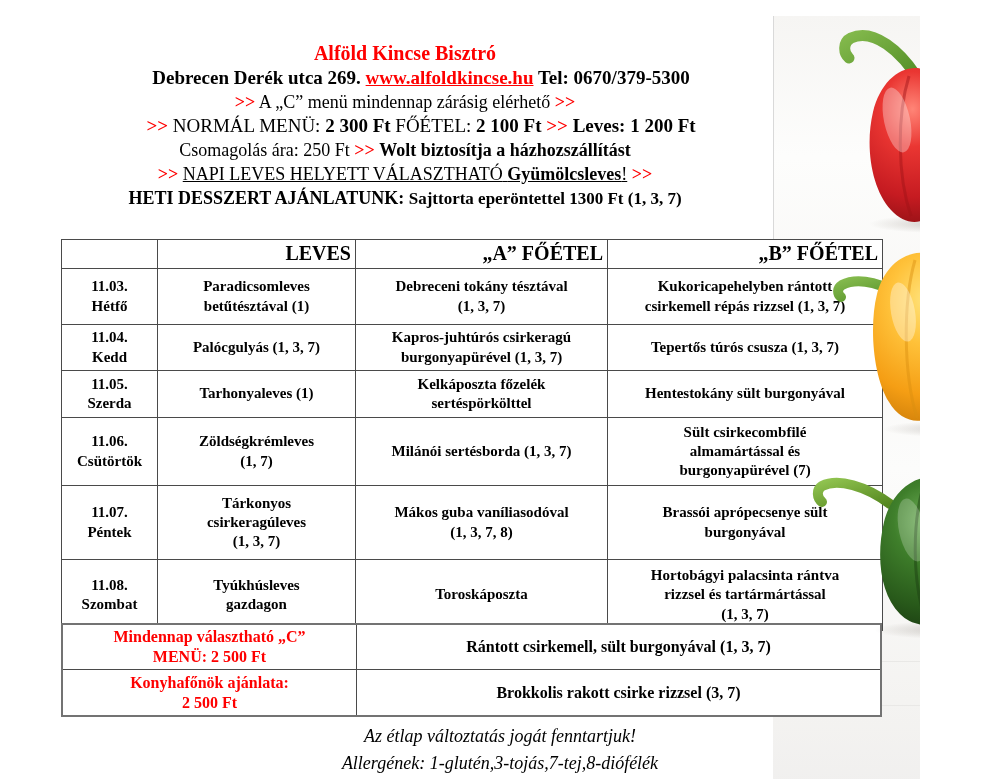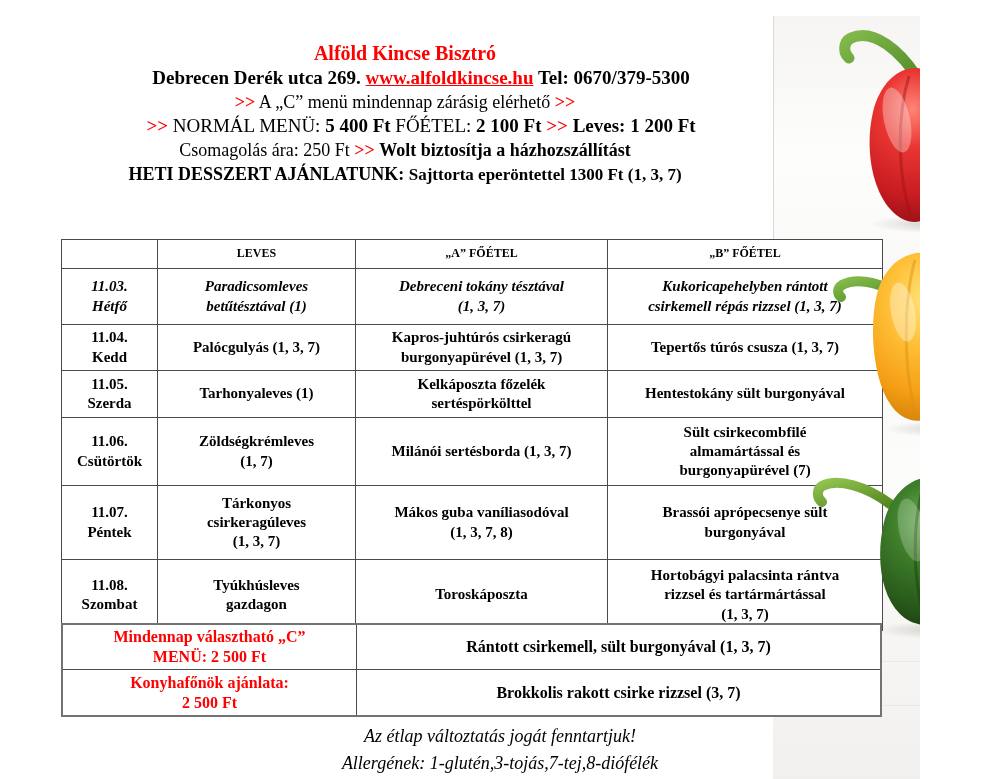--- a/index.html
+++ b/index.html
@@ -30,22 +30,22 @@
   
   table.menu{
     position:absolute;left:61px;top:223px;width:821px;z-index:1;
     border-collapse:collapse;table-layout:fixed;background:#fff;
   }
   table.menu th,table.menu td{
     border:1px solid #4a4a4a;text-align:center;vertical-align:middle;
     font-weight:bold;font-size:15px;line-height:1.28;padding:1px 4px;
     white-space:pre-line;overflow:hidden;
   }
-  table.menu th{font-size:12px;height:26px;}
-  tr.r1 td{height:53px;font-style:italic;} tr.r2 td{height:43px;} tr.r3 td{height:44px;}
+  table.menu th{font-size:20px;height:26px;text-align:right;}
+  tr.r1 td{height:53px;} tr.r2 td{height:43px;} tr.r3 td{height:44px;}
   tr.r4 td{height:65px;} tr.r5 td{height:71px;} tr.r6 td{height:68px;}
 
   
   .special{
     position:absolute;left:61px;top:607px;width:821px;height:94px;z-index:1;
     box-sizing:border-box;border:2px solid #737373;background:#fff;
     display:grid;grid-template-columns:294px 1fr;grid-template-rows:1fr 1fr;
   }
   .special .cell{
     display:flex;align-items:center;justify-content:center;text-align:center;
@@ -71,22 +71,23 @@
 
   <div class="photo-strip"></div>
   <div class="seam-v"></div>
   <div class="seam-h1"></div>
   <div class="seam-h2"></div>
 
   <div class="header">
     <div class="hl title red bold">Alföld Kincse Bisztró</div>
     <div class="hl contact bold"><span>Debrecen Derék utca 269.</span> <a class="link">www.alfoldkincse.hu</a> <span>Tel: 0670/379-5300</span></div>
     <div class="hl"><span class="red bold">&gt;&gt;</span> <span>A „C” menü mindennap zárásig elérhető</span> <span class="red bold">&gt;&gt;</span></div>
-    <div class="hl price"><span class="red bold">&gt;&gt;</span> <span>NORMÁL MENÜ:</span> <span class="bold">5 400 Ft</span> <span>FŐÉTEL:</span> <span class="bold">2 100 Ft</span> <span class="red bold">&gt;&gt;</span> <span class="bold">Leves: 1 200 Ft</span></div>
+    <div class="hl price"><span class="red bold">&gt;&gt;</span> <span>NORMÁL MENÜ:</span> <span class="bold">2 300 Ft</span> <span>FŐÉTEL:</span> <span class="bold">2 100 Ft</span> <span class="red bold">&gt;&gt;</span> <span class="bold">Leves: 1 200 Ft</span></div>
     <div class="hl"><span>Csomagolás ára: 250 Ft</span> <span class="red bold">&gt;&gt;</span> <span class="bold">Wolt biztosítja a házhozszállítást</span></div>
+    <div class="hl"><span class="red bold">&gt;&gt;</span> <span class="u"><span>NAPI LEVES HELYETT VÁLASZTHATÓ</span> <span class="bold">Gyümölcsleves</span><span>!</span></span> <span class="red bold">&gt;&gt;</span></div>
     <div class="hl bold"><span>HETI DESSZERT AJÁNLATUNK:</span> <span class="dessert-small">Sajttorta eperöntettel 1300 Ft (1, 3, 7)</span></div>
   </div>
 
   <table class="menu">
     <colgroup>
         <col style="width:96px">
         <col style="width:198px">
         <col style="width:252px">
         <col style="width:275px">
       </colgroup>

